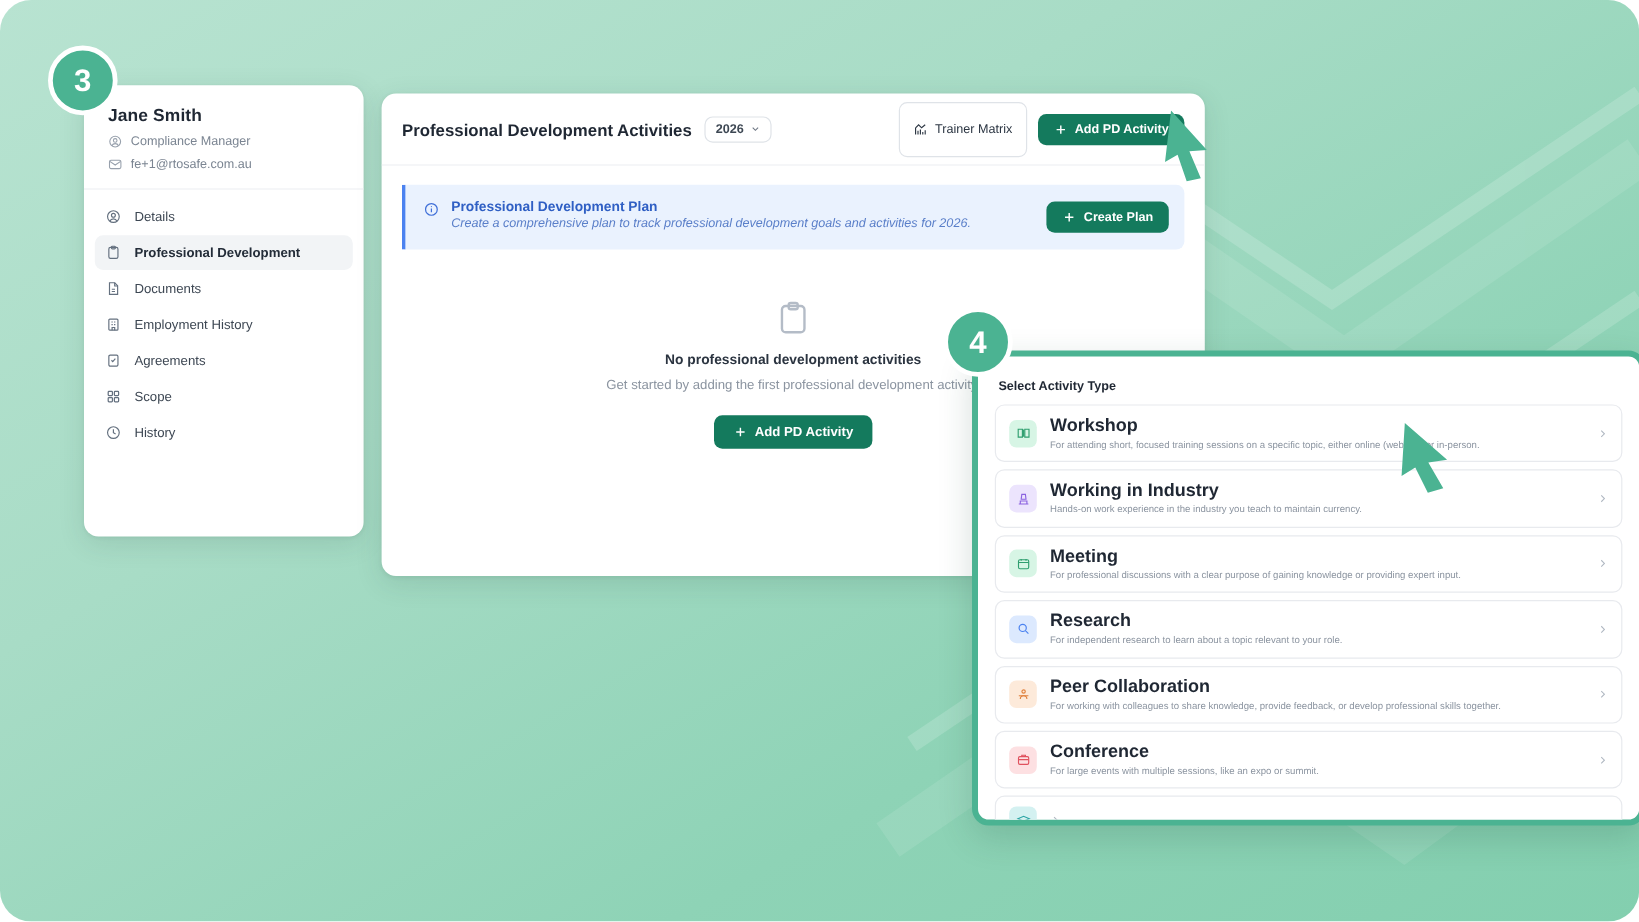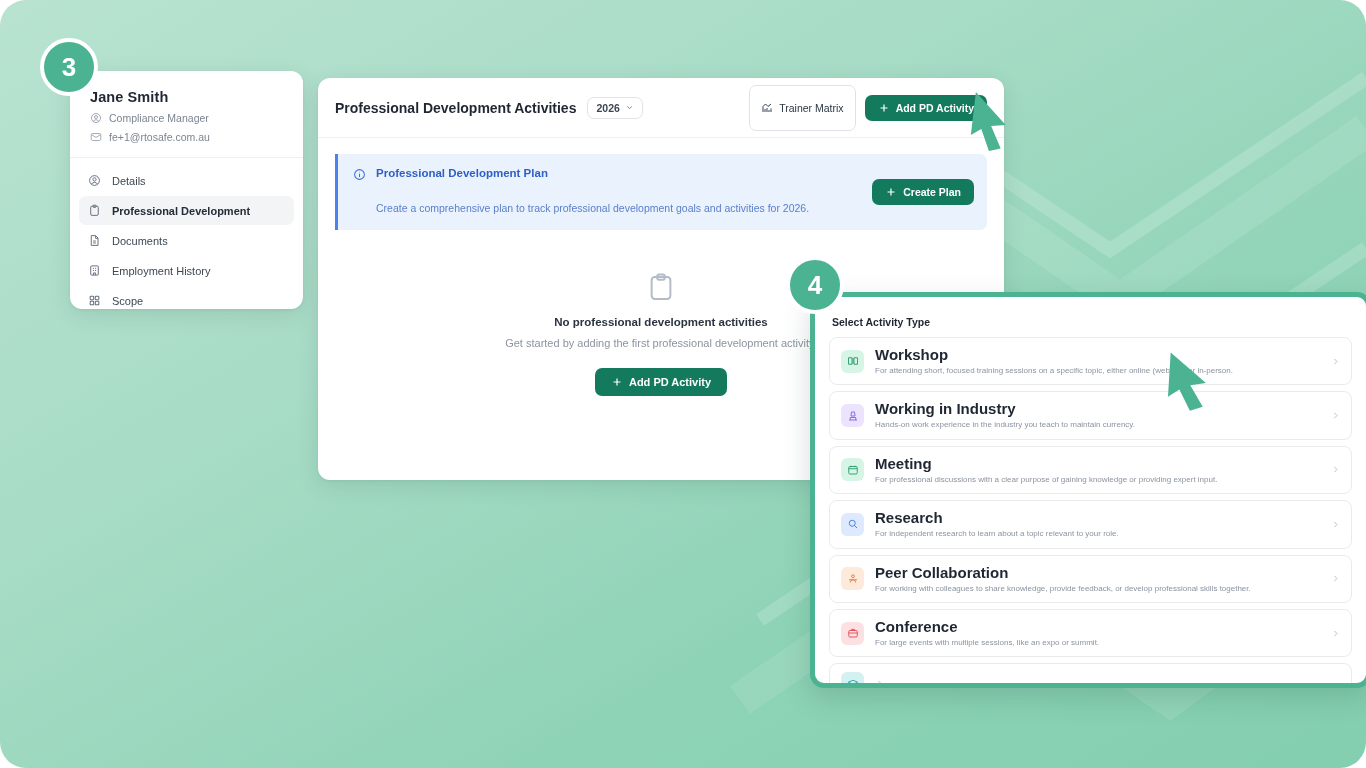--- a/index.html
+++ b/index.html
@@ -22,21 +22,21 @@
   #bg-chevrons {
     position: absolute; inset: 0;
     pointer-events: none;
     opacity: .55;
   }
 
   
   #sidebar-card {
     position: absolute;
     left: 70px; top: 71px;
-    width: 233px; height: 238px;
+    width: 233px; height: 376px;
     background: #fff;
     border-radius: 12px;
     box-shadow: 0 6px 22px rgba(40,70,60,.13), 0 1px 3px rgba(40,70,60,.07);
     overflow: hidden;
   }
   #profile-block { padding: 18px 20px 14px 20px; border-bottom: 1px solid #eef0f3; }
   #profile-name { font-size: 14.5px; font-weight: 700; color: #1f2733; letter-spacing: .1px; }
   .profile-row {
     display: flex; align-items: center; gap: 7px;
     margin-top: 7px; font-size: 10.5px; color: #7b8592;
@@ -95,21 +95,21 @@
     margin: 16px 17px 0 17px;
     background: #eaf2fe;
     border-left: 3px solid #4b82f0;
     border-radius: 0 7px 7px 0;
     padding: 13px 15px 14px 15px;
     display: flex; align-items: flex-start; gap: 10px;
     position: relative;
   }
   #banner-icon { width: 13px; height: 13px; flex: 0 0 13px; margin-top: 1px; color: #3f6fd8; }
   #banner-title { font-size: 11.5px; font-weight: 700; color: #2f5fc4; }
-  #banner-desc { font-size: 10.5px; color: #5a7fc9; margin-top: 22px; line-height: 1.4; }
+  #banner-desc { font-size: 10.5px; color: #5a7fc9; margin-top: 0; line-height: 1.4; font-style: italic; }
   #create-plan-btn { position: absolute; right: 13px; top: 50%; transform: translateY(-50%); }
 
   
   #empty-state {
     margin-top: 42px;
     display: flex; flex-direction: column; align-items: center;
     text-align: center;
   }
   #empty-icon { width: 30px; height: 30px; color: #b4bcc7; }
   #empty-title { margin-top: 14px; font-size: 11.5px; font-weight: 700; color: #2b3440; }
@@ -239,35 +239,35 @@
       <div class="nav-item">
         <svg class="ico" viewBox="0 0 24 24" fill="none" stroke="currentColor" stroke-width="1.8">
           <rect x="5" y="3.5" width="14" height="17" rx="1.5"></rect>
             <path d="M9 8h2M13 8h2M9 12h2M13 12h2"></path>
             <path d="M10 20.5v-4h4v4"></path>
         </svg>
         <span>Employment History</span>
       </div>
 
       <div class="nav-item">
+        <svg class="ico" viewBox="0 0 24 24" fill="none" stroke="currentColor" stroke-width="1.8">
+          <rect x="5" y="3.5" width="14" height="17" rx="2"></rect>
+            <path d="M9 11.5l2 2 4-4.5"></path>
+        </svg>
+        <span>Agreements</span>
+      </div>
+
+      <div class="nav-item">
         <svg class="ico" viewBox="0 0 24 24" fill="none" stroke="currentColor" stroke-width="1.9">
           <rect x="4" y="4" width="6.5" height="6.5" rx="1.2"></rect>
             <rect x="13.5" y="4" width="6.5" height="6.5" rx="1.2"></rect>
           <rect x="4" y="13.5" width="6.5" height="6.5" rx="1.2"></rect>
             <rect x="13.5" y="13.5" width="6.5" height="6.5" rx="1.2"></rect>
         </svg>
         <span>Scope</span>
-      </div>
-
-      <div class="nav-item">
-        <svg class="ico" viewBox="0 0 24 24" fill="none" stroke="currentColor" stroke-width="1.8">
-          <rect x="5" y="3.5" width="14" height="17" rx="2"></rect>
-            <path d="M9 11.5l2 2 4-4.5"></path>
-        </svg>
-        <span>Agreements</span>
       </div>
 
       <div class="nav-item">
         <svg class="ico" viewBox="0 0 24 24" fill="none" stroke="currentColor" stroke-width="1.8">
           <circle cx="12" cy="12" r="9"></circle>
             <path d="M12 7v5.2l3.4 2"></path>
         </svg>
         <span>History</span>
       </div>
 

